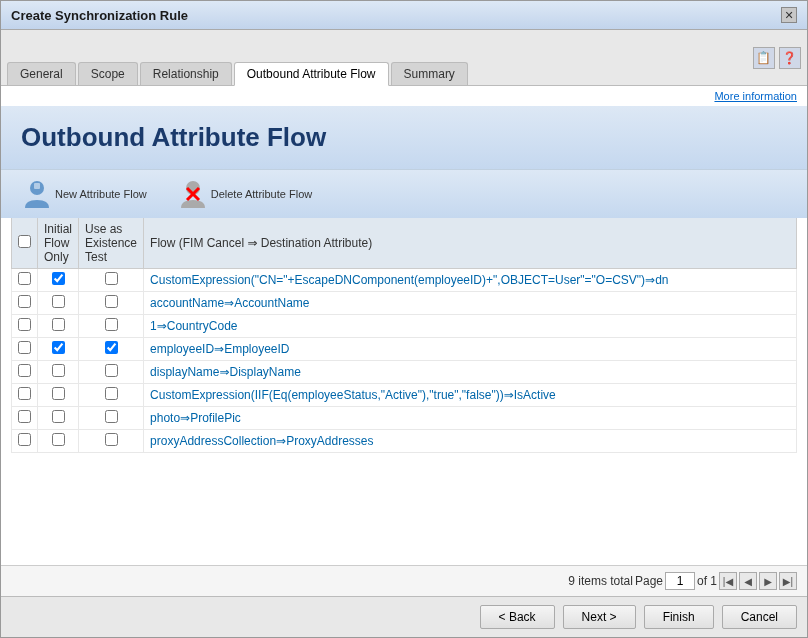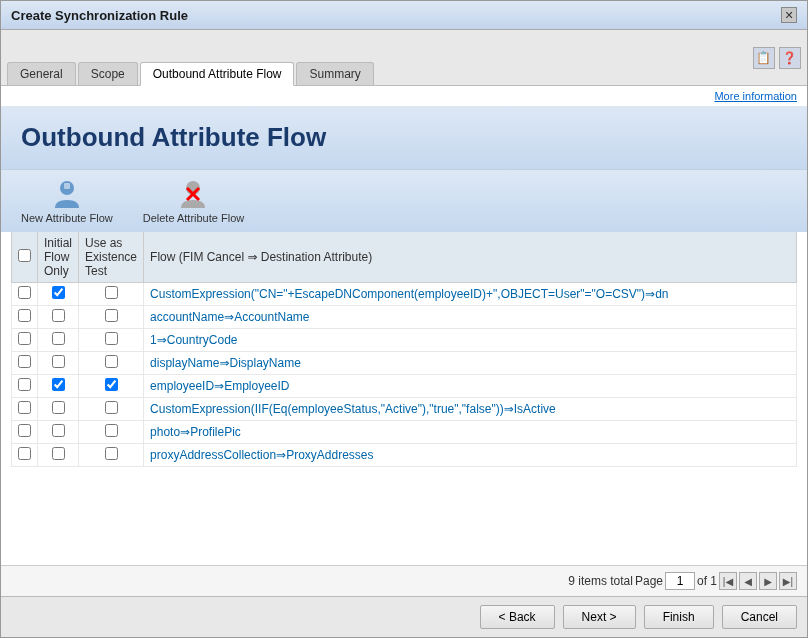--- a/index.html
+++ b/index.html
@@ -19,21 +19,21 @@
     .tab-icon-btn { width: 22px; height: 22px; background: #d0d8e8; border: 1px solid #aaa; display: flex; align-items: center; justify-content: center; cursor: pointer; font-size: 12px; }
 
     .content-area { flex: 1; background: #ffffff; display: flex; flex-direction: column; overflow: hidden; }
 
     .more-info { text-align: right; padding: 4px 10px; font-size: 11px; color: #0066cc; text-decoration: underline; cursor: pointer; background: #fff; margin-left: 28px; }
 
     .header-section { background: linear-gradient(to bottom, #dde8f5 0%, #c5d8ef 100%); padding: 16px 20px; }
     .header-title { font-size: 26px; font-weight: bold; color: #1a3a6b; }
 
     .toolbar { background: linear-gradient(to bottom, #dde8f5, #c5d8ef); padding: 8px 20px; display: flex; align-items: flex-end; gap: 30px; border-top: 1px solid #c0d0e0; }
-    .toolbar-item { display: flex; flex-direction: column; align-items: center; gap: 2px; cursor: pointer; }
+    .toolbar-item { display: flex; flex-direction: row; align-items: center; gap: 2px; cursor: pointer; }
     .toolbar-icon { width: 32px; height: 32px; display: flex; align-items: center; justify-content: center; }
     .toolbar-label { font-size: 11px; color: #333; }
 
     .table-section { flex: 1; overflow-y: auto; padding: 0 10px; }
     table { width: 100%; border-collapse: collapse; font-size: 12px; }
     thead tr { background: #e0e8f0; }
     thead th { padding: 4px 6px; text-align: left; font-weight: normal; border-bottom: 1px solid #ccc; border-right: 1px solid #ccc; color: #333; }
     thead th:first-child { border-left: 1px solid #ccc; }
     tbody tr { border-bottom: 1px solid #e8e8e8; }
     tbody td { padding: 3px 6px; border-right: 1px solid #e8e8e8; vertical-align: middle; }
@@ -56,20 +56,21 @@
 <div class="window">
 
   <div class="title-bar">
     <span class="title-bar-text">Create Synchronization Rule</span>
     <div class="title-bar-close">✕</div>
   </div>
 
   <div class="tabs-row">
     <div class="tab">General</div>
     <div class="tab">Scope</div>
+    <div class="tab">Relationship</div>
     <div class="tab active">Outbound Attribute Flow</div>
     <div class="tab">Summary</div>
     <div class="tab-spacer"></div>
     <div class="tab-icons">
       <div class="tab-icon-btn">📋</div>
       <div class="tab-icon-btn">❓</div>
     </div>
   </div>
 
   <div class="content-area">
@@ -127,29 +128,29 @@
               <td class="flow-text">accountName⇒AccountName</td>
             </tr>
             <tr>
               <td class="checkbox-cell"><input type="checkbox" style=""></td>
               <td class="checkbox-cell"><input type="checkbox" style=""></td>
               <td class="checkbox-cell"><input type="checkbox" style=""></td>
               <td class="flow-text">1⇒CountryCode</td>
             </tr>
             <tr>
               <td class="checkbox-cell"><input type="checkbox" style=""></td>
+              <td class="checkbox-cell"><input type="checkbox" checked="" style=""></td>
+              <td class="checkbox-cell"><input type="checkbox" checked="" style=""></td>
+              <td class="flow-text">employeeID⇒EmployeeID</td>
+            </tr>
+            <tr>
+              <td class="checkbox-cell"><input type="checkbox" style=""></td>
               <td class="checkbox-cell"><input type="checkbox" style=""></td>
               <td class="checkbox-cell"><input type="checkbox" style=""></td>
               <td class="flow-text">displayName⇒DisplayName</td>
-            </tr>
-            <tr>
-              <td class="checkbox-cell"><input type="checkbox" style=""></td>
-              <td class="checkbox-cell"><input type="checkbox" checked="" style=""></td>
-              <td class="checkbox-cell"><input type="checkbox" checked="" style=""></td>
-              <td class="flow-text">employeeID⇒EmployeeID</td>
             </tr>
             <tr>
               <td class="checkbox-cell"><input type="checkbox" style=""></td>
               <td class="checkbox-cell"><input type="checkbox" style=""></td>
               <td class="checkbox-cell"><input type="checkbox" style=""></td>
               <td class="flow-text">CustomExpression(IIF(Eq(employeeStatus,"Active"),"true","false"))⇒IsActive</td>
             </tr>
             <tr>
               <td class="checkbox-cell"><input type="checkbox" style=""></td>
               <td class="checkbox-cell"><input type="checkbox" style=""></td>

